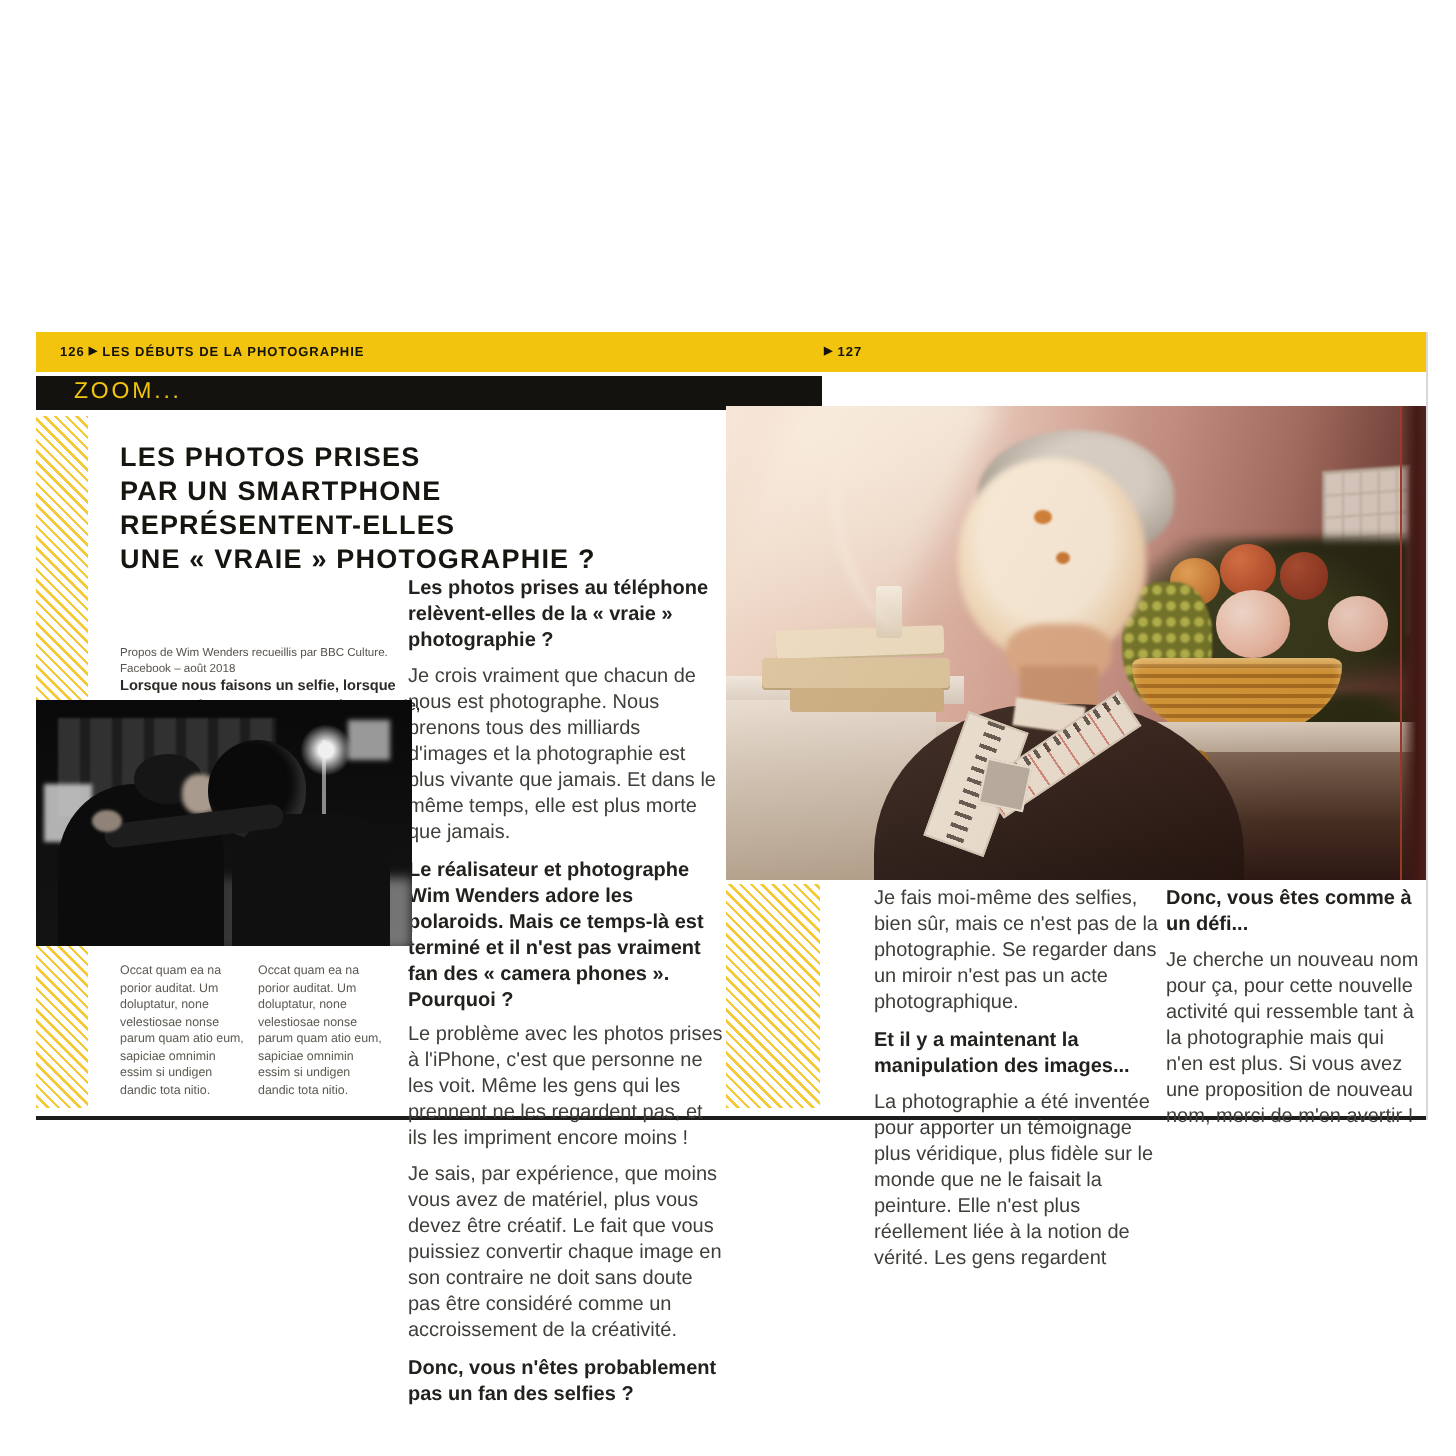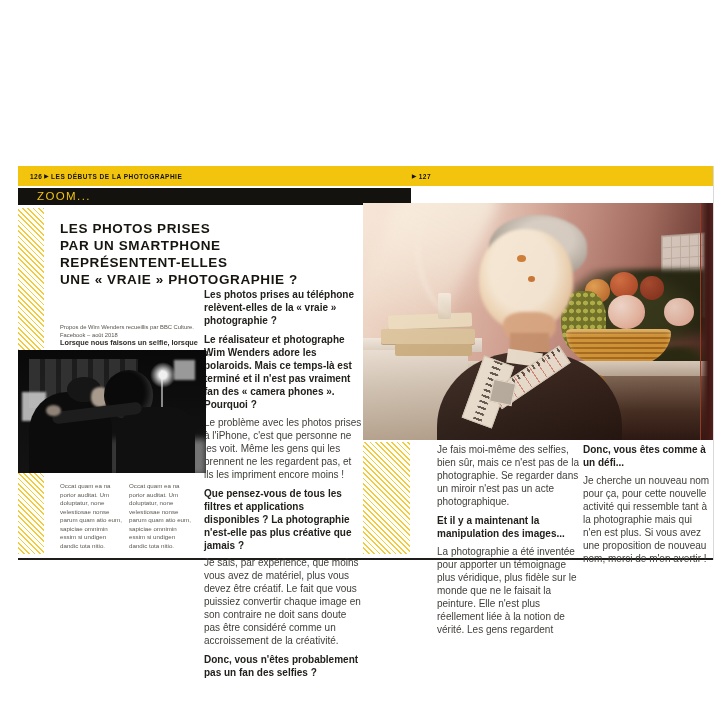--- a/index.html
+++ b/index.html
@@ -159,23 +159,23 @@
         <div class="line">PAR UN SMARTPHONE</div>
         <div class="line">REPRÉSENTENT-ELLES</div>
         <div class="line">UNE « VRAIE » PHOTOGRAPHIE ?</div>
       </div>
 
     <div class="intro">Lorsque nous faisons un selfie, lorsque nous enregistrons un moment de notre vie, faisons-nous de la photographie ? Wim Wenders donne son sentiment.</div>
     <div class="source">Propos de Wim Wenders recueillis par BBC Culture. Facebook – août 2018</div>
 
     <div class="col col-l2">
         <p class="para bold">Les photos prises au téléphone relèvent-elles de la « vraie » photographie ?</p>
+        <p class="para">Je crois vraiment que chacun de nous est photographe. Nous prenons tous des milliards d'images et la photographie est plus vivante que jamais. Et dans le même temps, elle est plus morte que jamais.</p>
         <p class="para bold">Le réalisateur et photographe Wim Wenders adore les polaroids. Mais ce temps-là est terminé et il n'est pas vraiment fan des « camera phones ». Pourquoi ?</p>
         <p class="para">Le problème avec les photos prises à l'iPhone, c'est que personne ne les voit. Même les gens qui les prennent ne les regardent pas, et ils les impriment encore moins !</p>
-        <p class="para bold">Que pensez-vous de tous les filtres et applications disponibles ? La photographie n'est-elle pas plus créative que jamais ?</p>
         <p class="para">Je sais, par expérience, que moins vous avez de matériel, plus vous devez être créatif. Le fait que vous puissiez convertir chaque image en son contraire ne doit sans doute pas être considéré comme un accroissement de la créativité.</p>
         <p class="para bold">Donc, vous n'êtes probablement pas un fan des selfies ?</p>
       </div>
 
     <div class="photo-bw">
       <div class="bw-bldg"></div>
       <div class="bw-sign"></div>
       <div class="bw-window"></div>
       <div class="bw-lamp"></div>
       <div class="bw-glow"></div>

